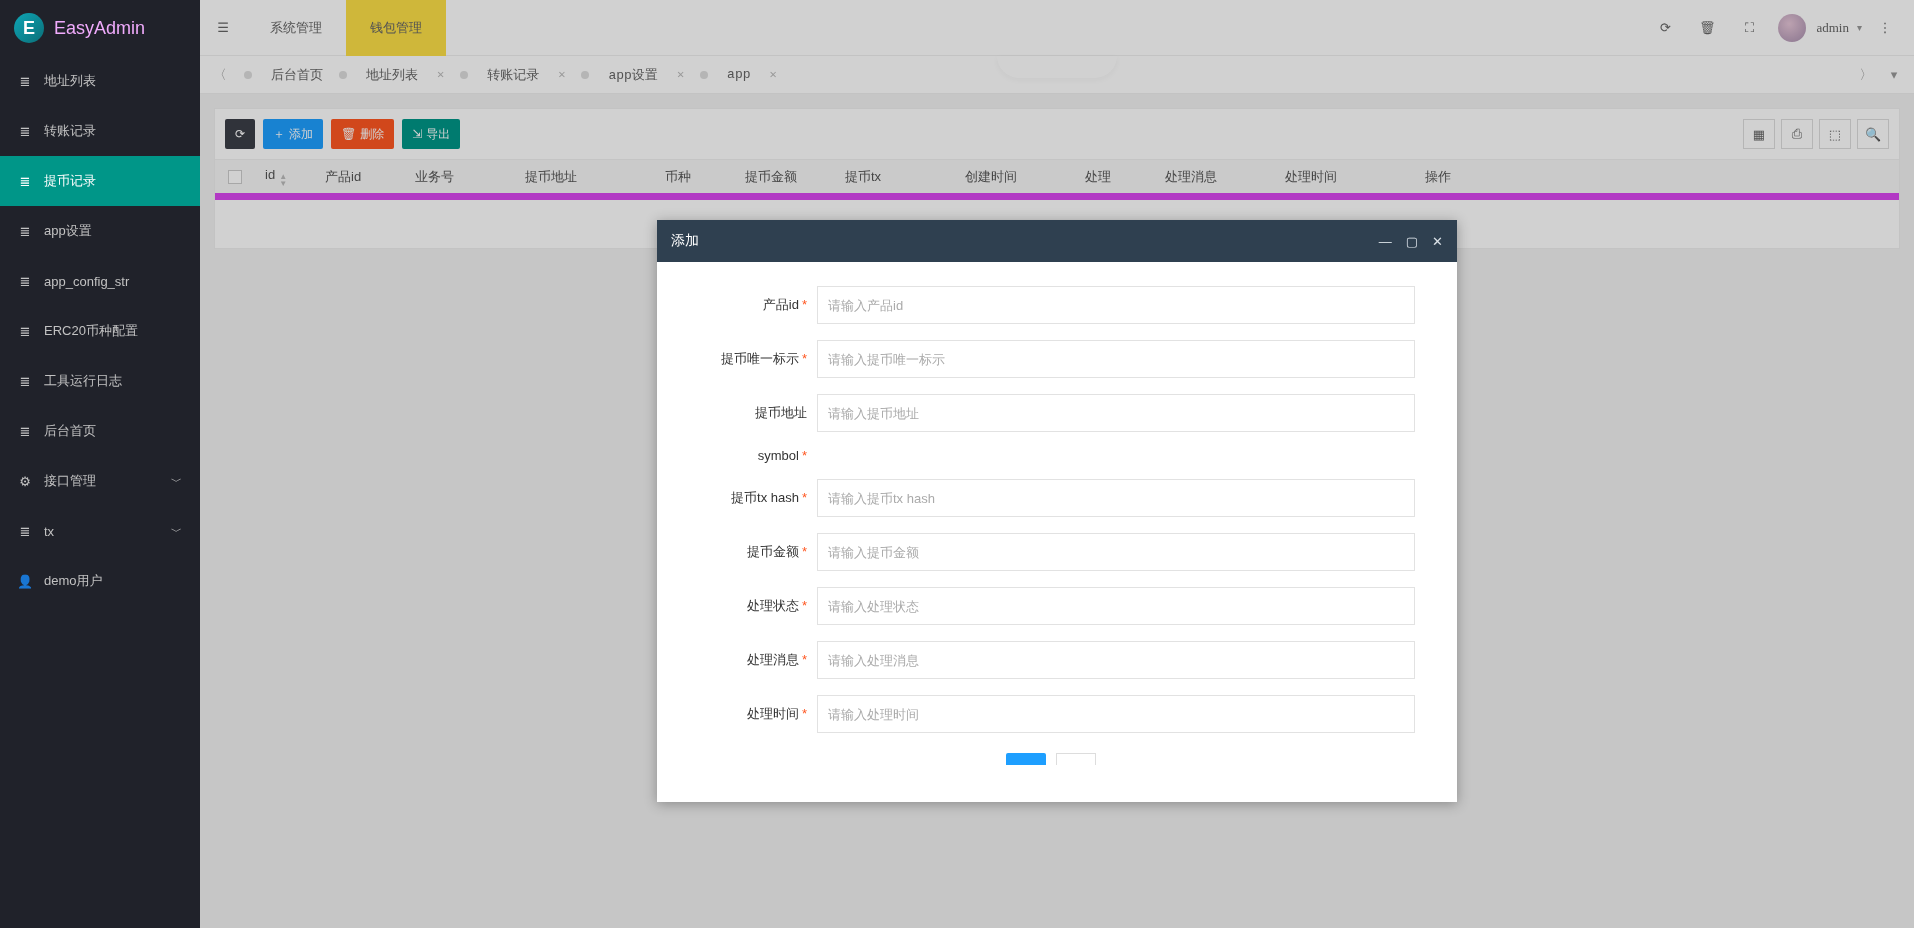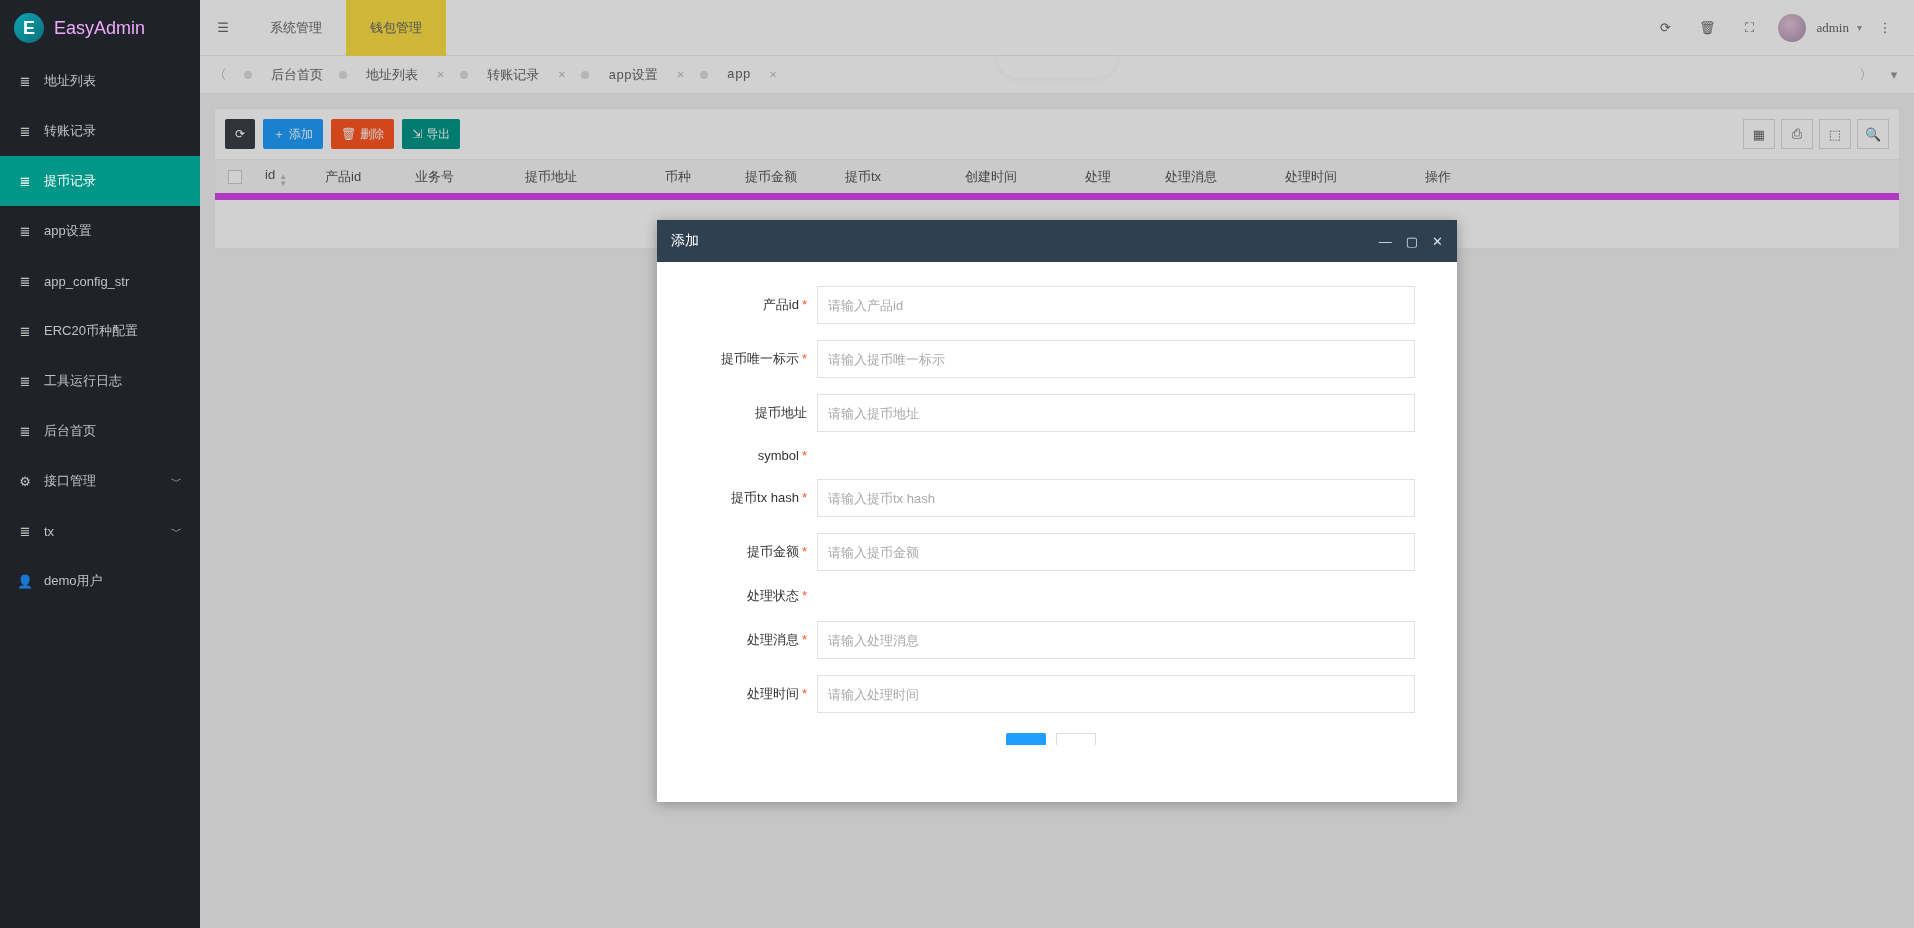--- a/index.html
+++ b/index.html
@@ -278,20 +278,21 @@
             <div class="form-row">
               <label class="form-label">提币tx hash<span class="req">*</span></label>
                  <input class="form-input" placeholder="请输入提币tx hash" style="">
             </div>
             <div class="form-row">
               <label class="form-label">提币金额<span class="req">*</span></label>
                  <input class="form-input" placeholder="请输入提币金额" style="">
             </div>
             <div class="form-row">
               <label class="form-label">处理状态<span class="req">*</span></label>
+                 <input class="form-input" placeholder="请输入处理状态" style="">
             </div>
             <div class="form-row">
               <label class="form-label">处理消息<span class="req">*</span></label>
                  <input class="form-input" placeholder="请输入处理消息" style="">
             </div>
             <div class="form-row">
               <label class="form-label">处理时间<span class="req">*</span></label>
                  <input class="form-input" placeholder="请输入处理时间" style="">
             </div>
             <div class="submit-hint">

